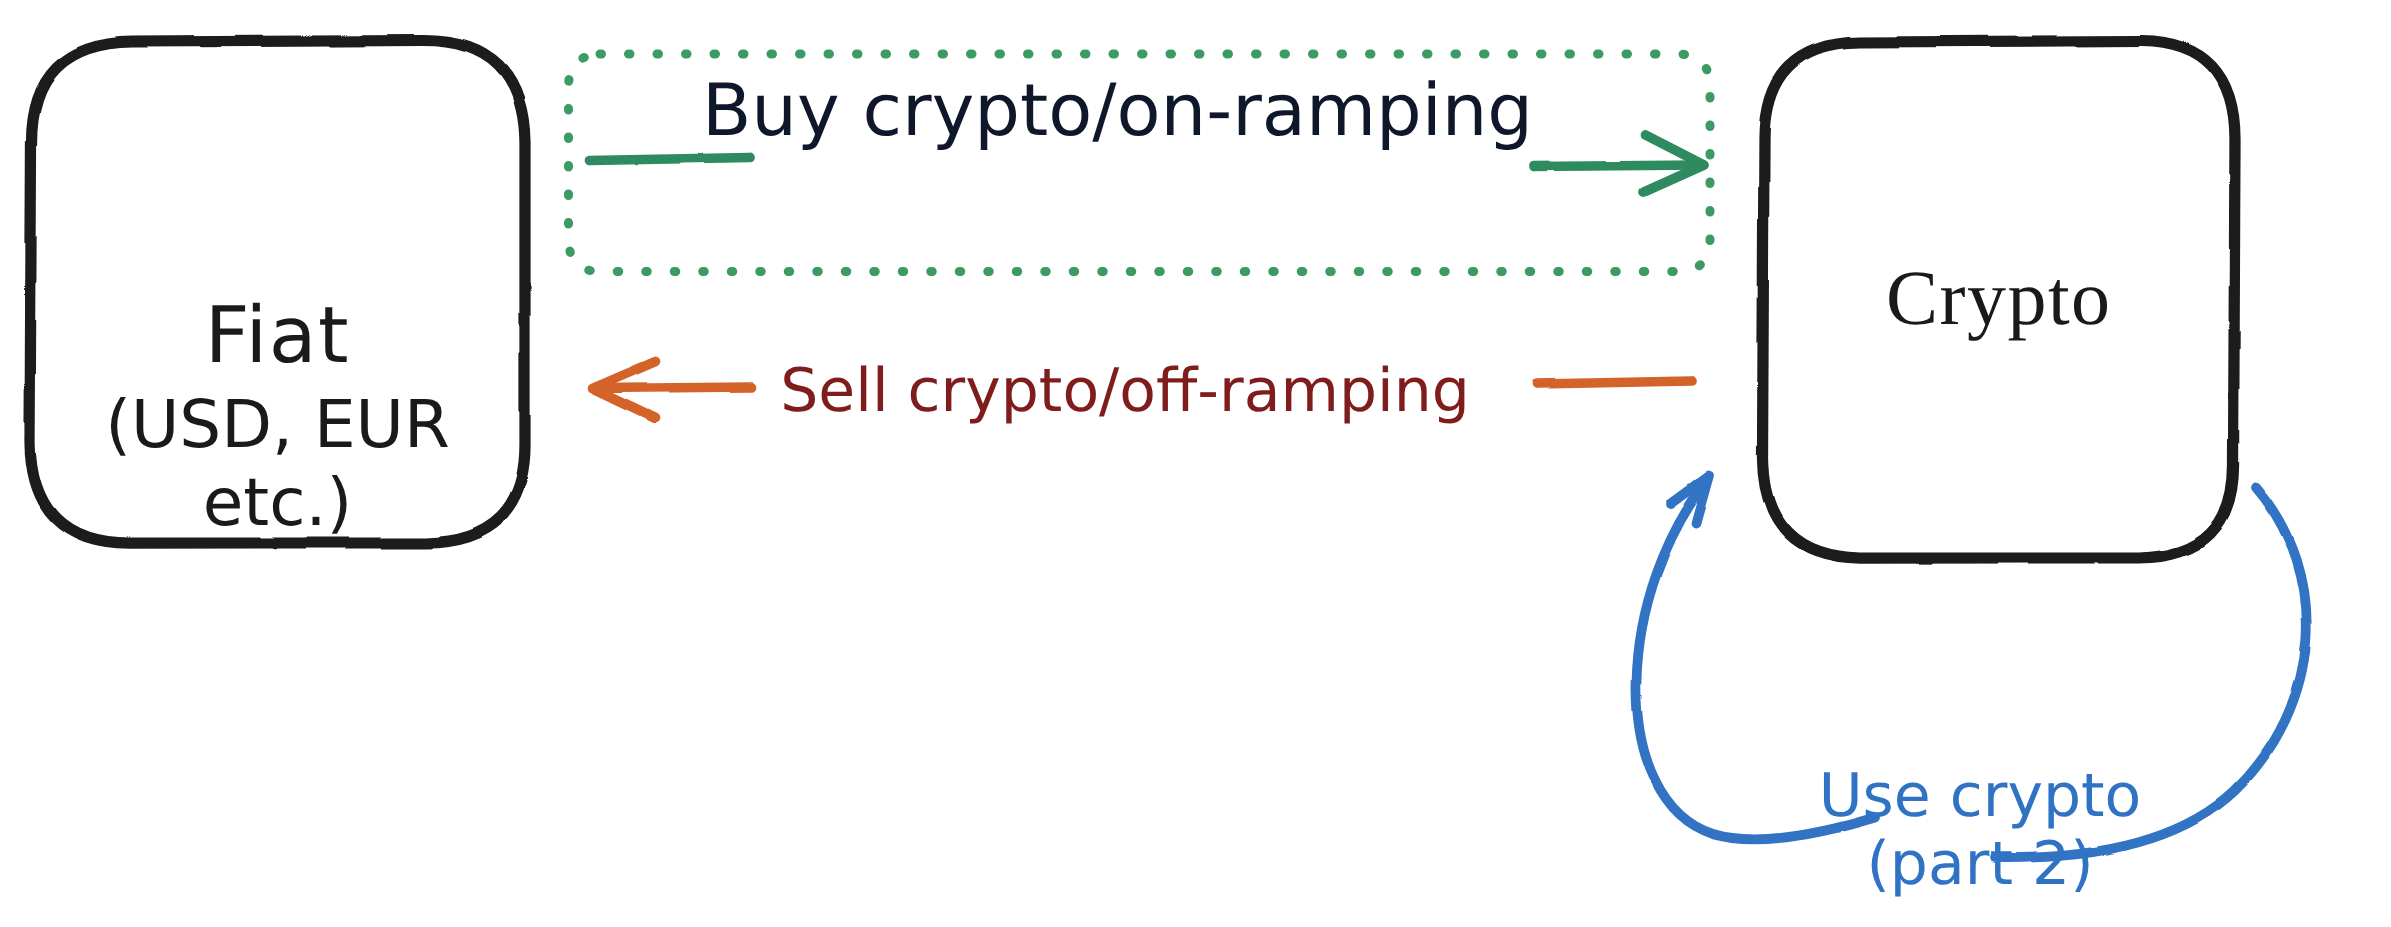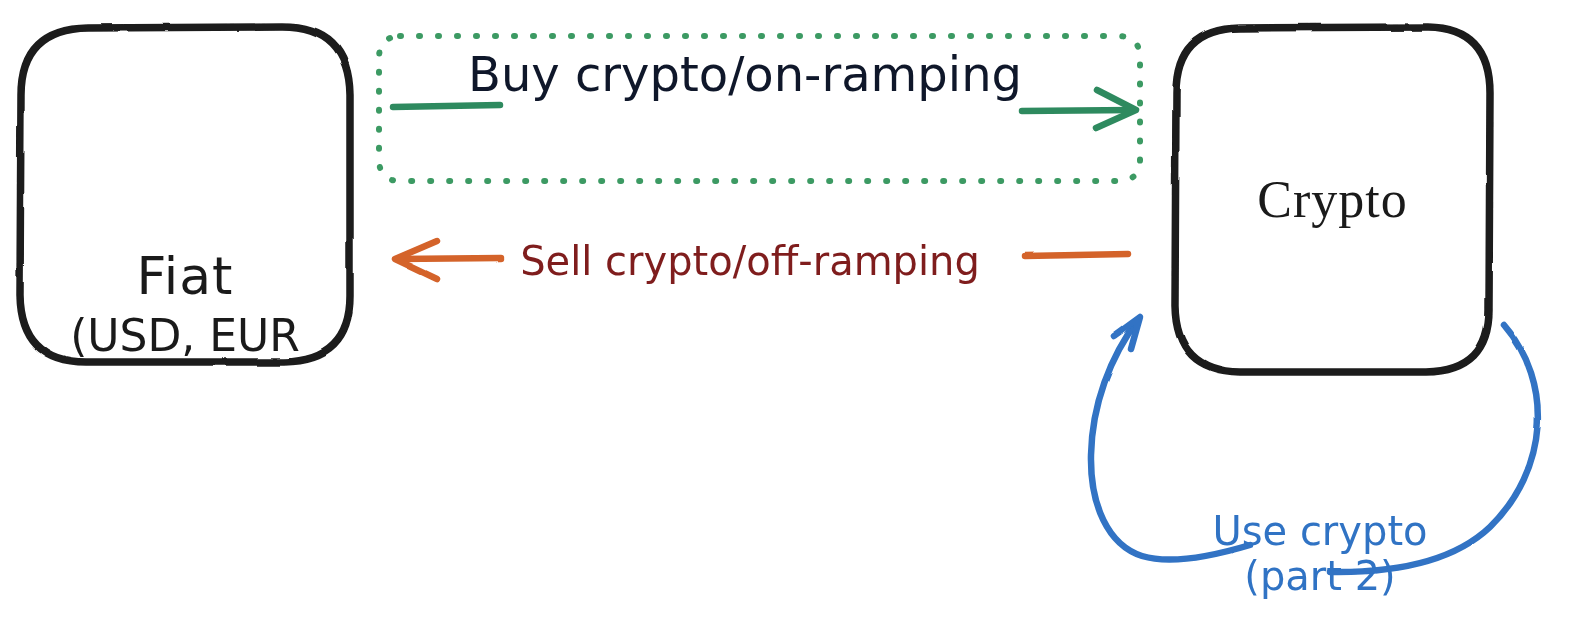--- a/index.html
+++ b/index.html
@@ -145,20 +145,21 @@
       <path d="M 1504,325 C 1554,383 1548,470 1490,527 C 1452,563 1392,573 1330,572" fill="none" stroke="#3073c4" stroke-width="6.5" stroke-linecap="round"></path>
       <path d="M 1250,545 C 1200,560 1165,563 1142,556 C 1108,545 1090,505 1091,455 C 1092,405 1110,357 1138,320" fill="none" stroke="#3073c4" stroke-width="6.5" stroke-linecap="round"></path>
       <path d="M 1114,336 L 1140,317 L 1131,349" fill="none" stroke="#3073c4" stroke-width="6.5" stroke-linecap="round" stroke-linejoin="round"></path>
     </g>
   </svg>
 
   <div class="node-box" id="node-fiat">
     <div class="node-title">Fiat</div>
     <div class="node-sub">
       <span>(USD, EUR</span>
+      <span class="lbl-line2">etc.)</span>
     </div>
   </div>
 
   <div class="node-box" id="node-crypto">
     <div class="node-title">Crypto</div>
   </div>
 
   <div class="edge-label" id="label-onramp">
     <span>Buy crypto/on-ramping</span>
   </div>

